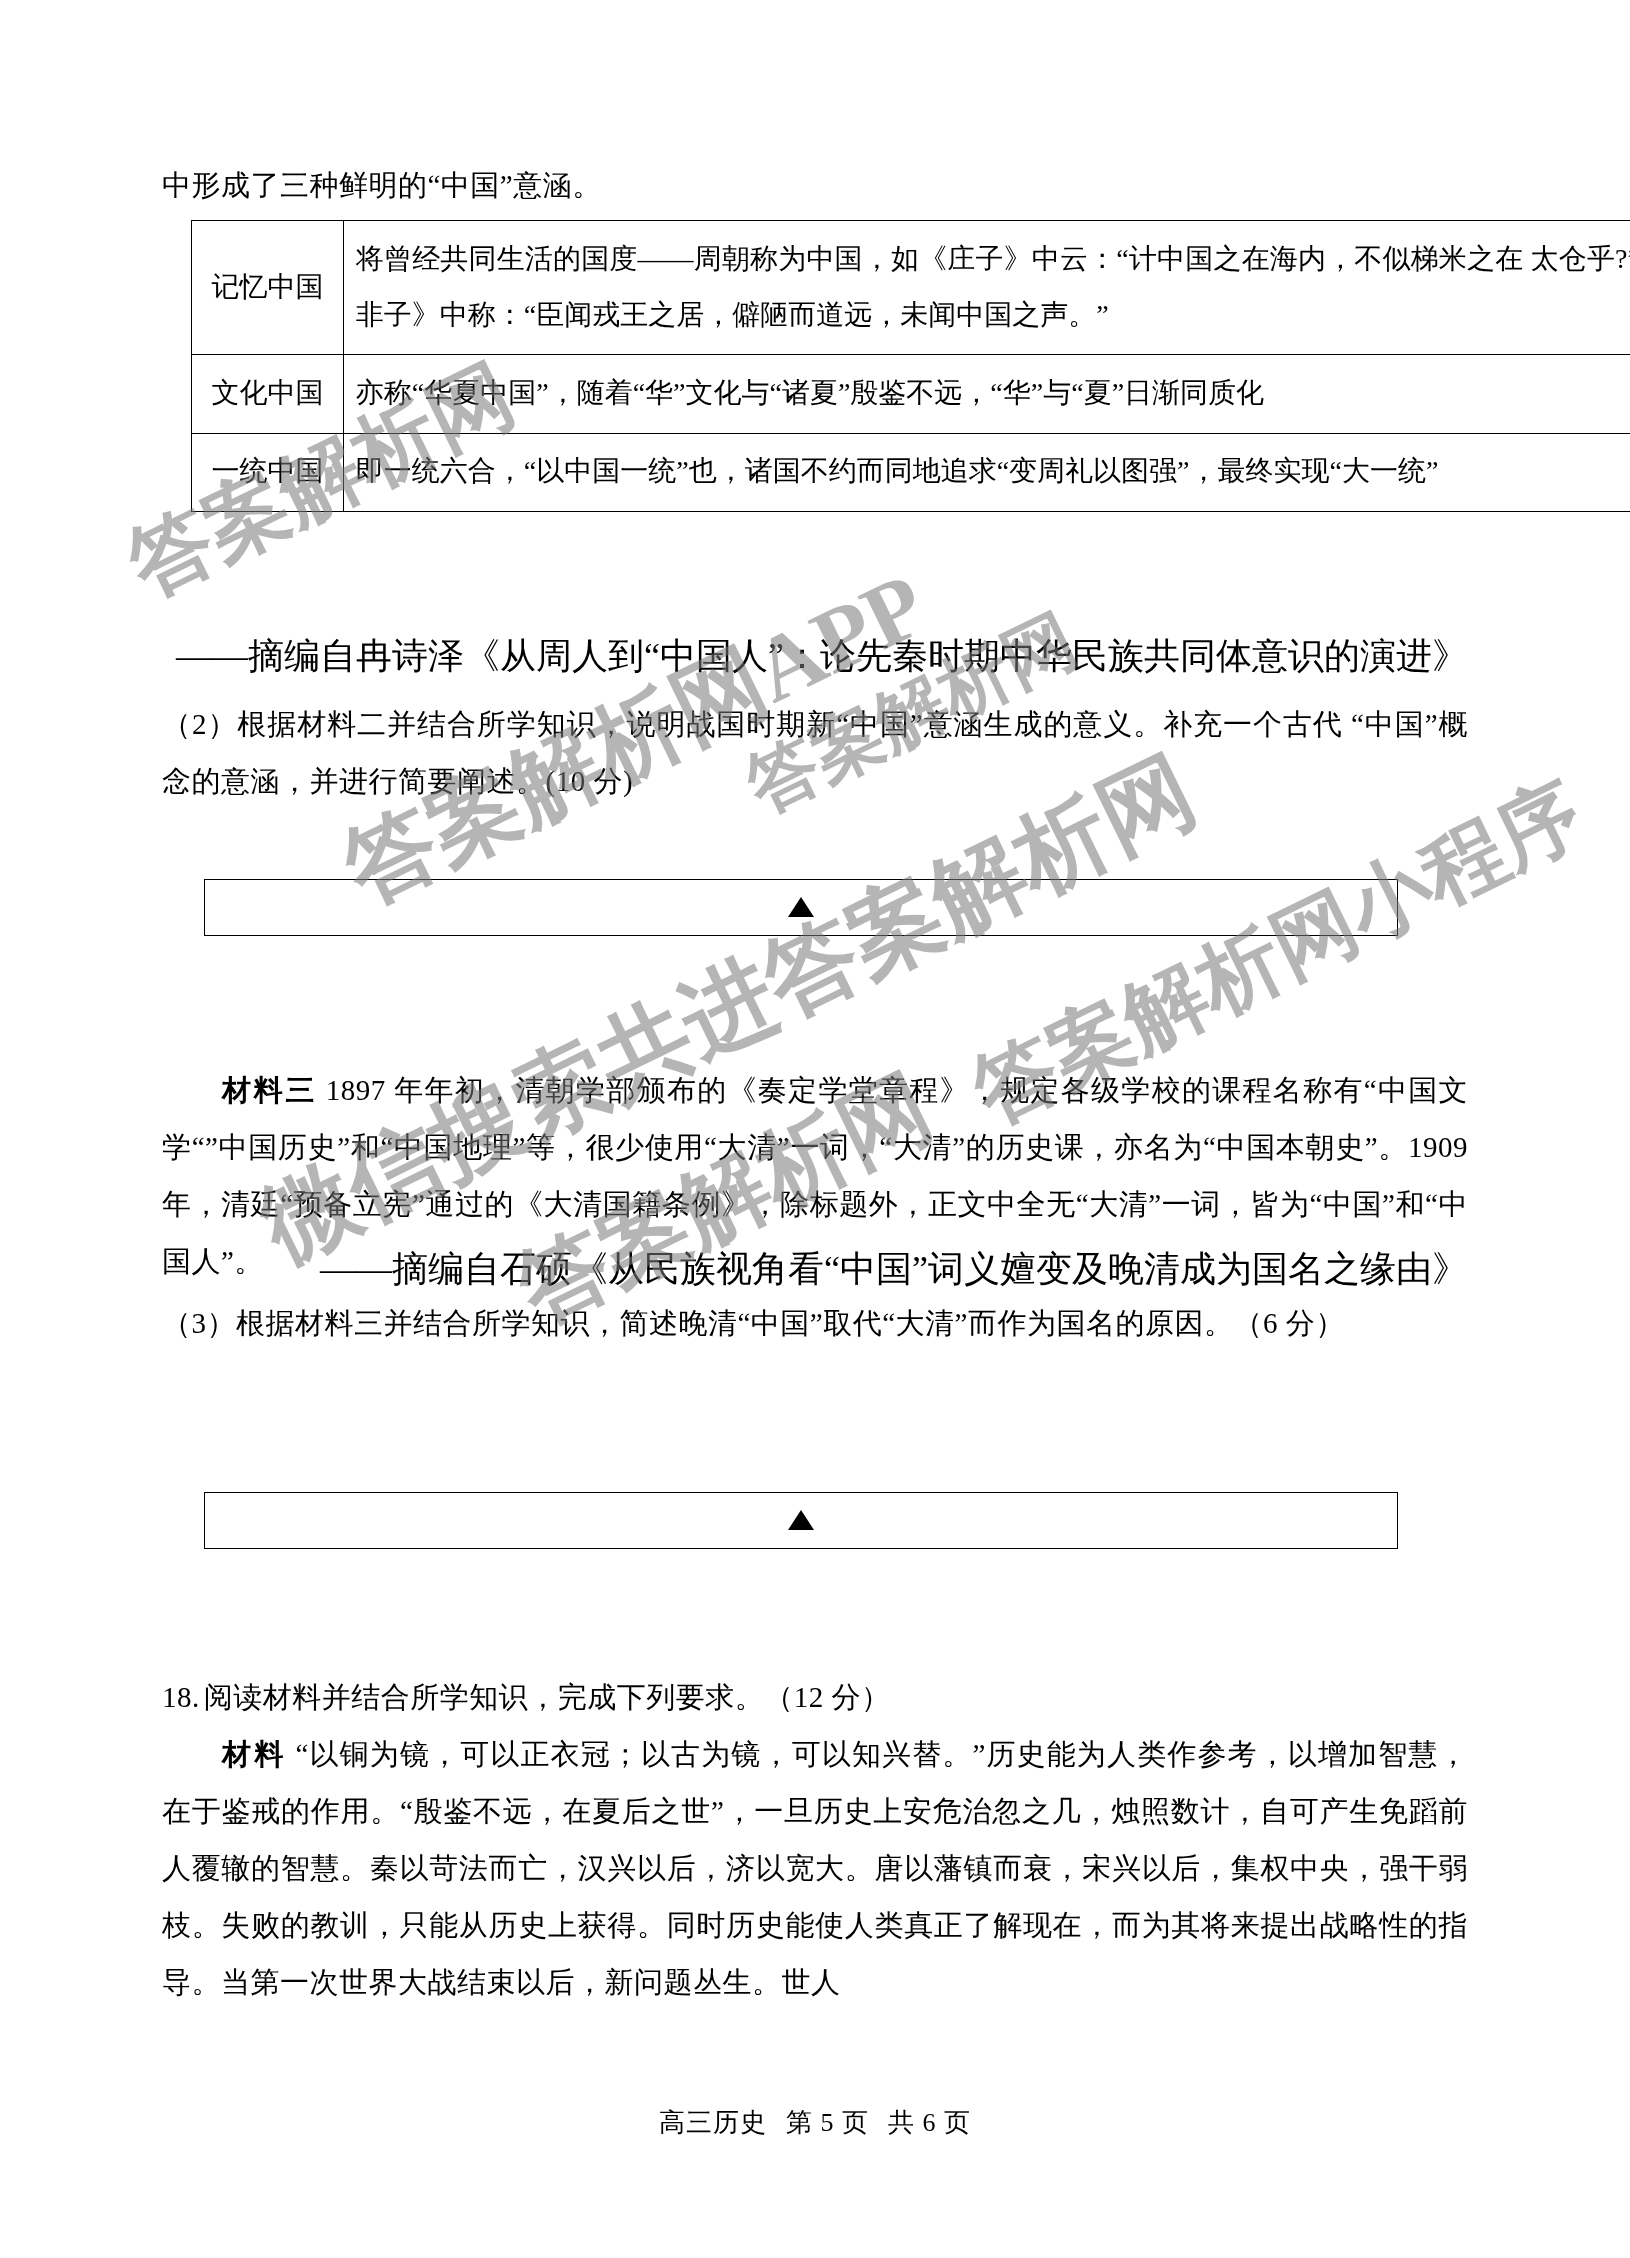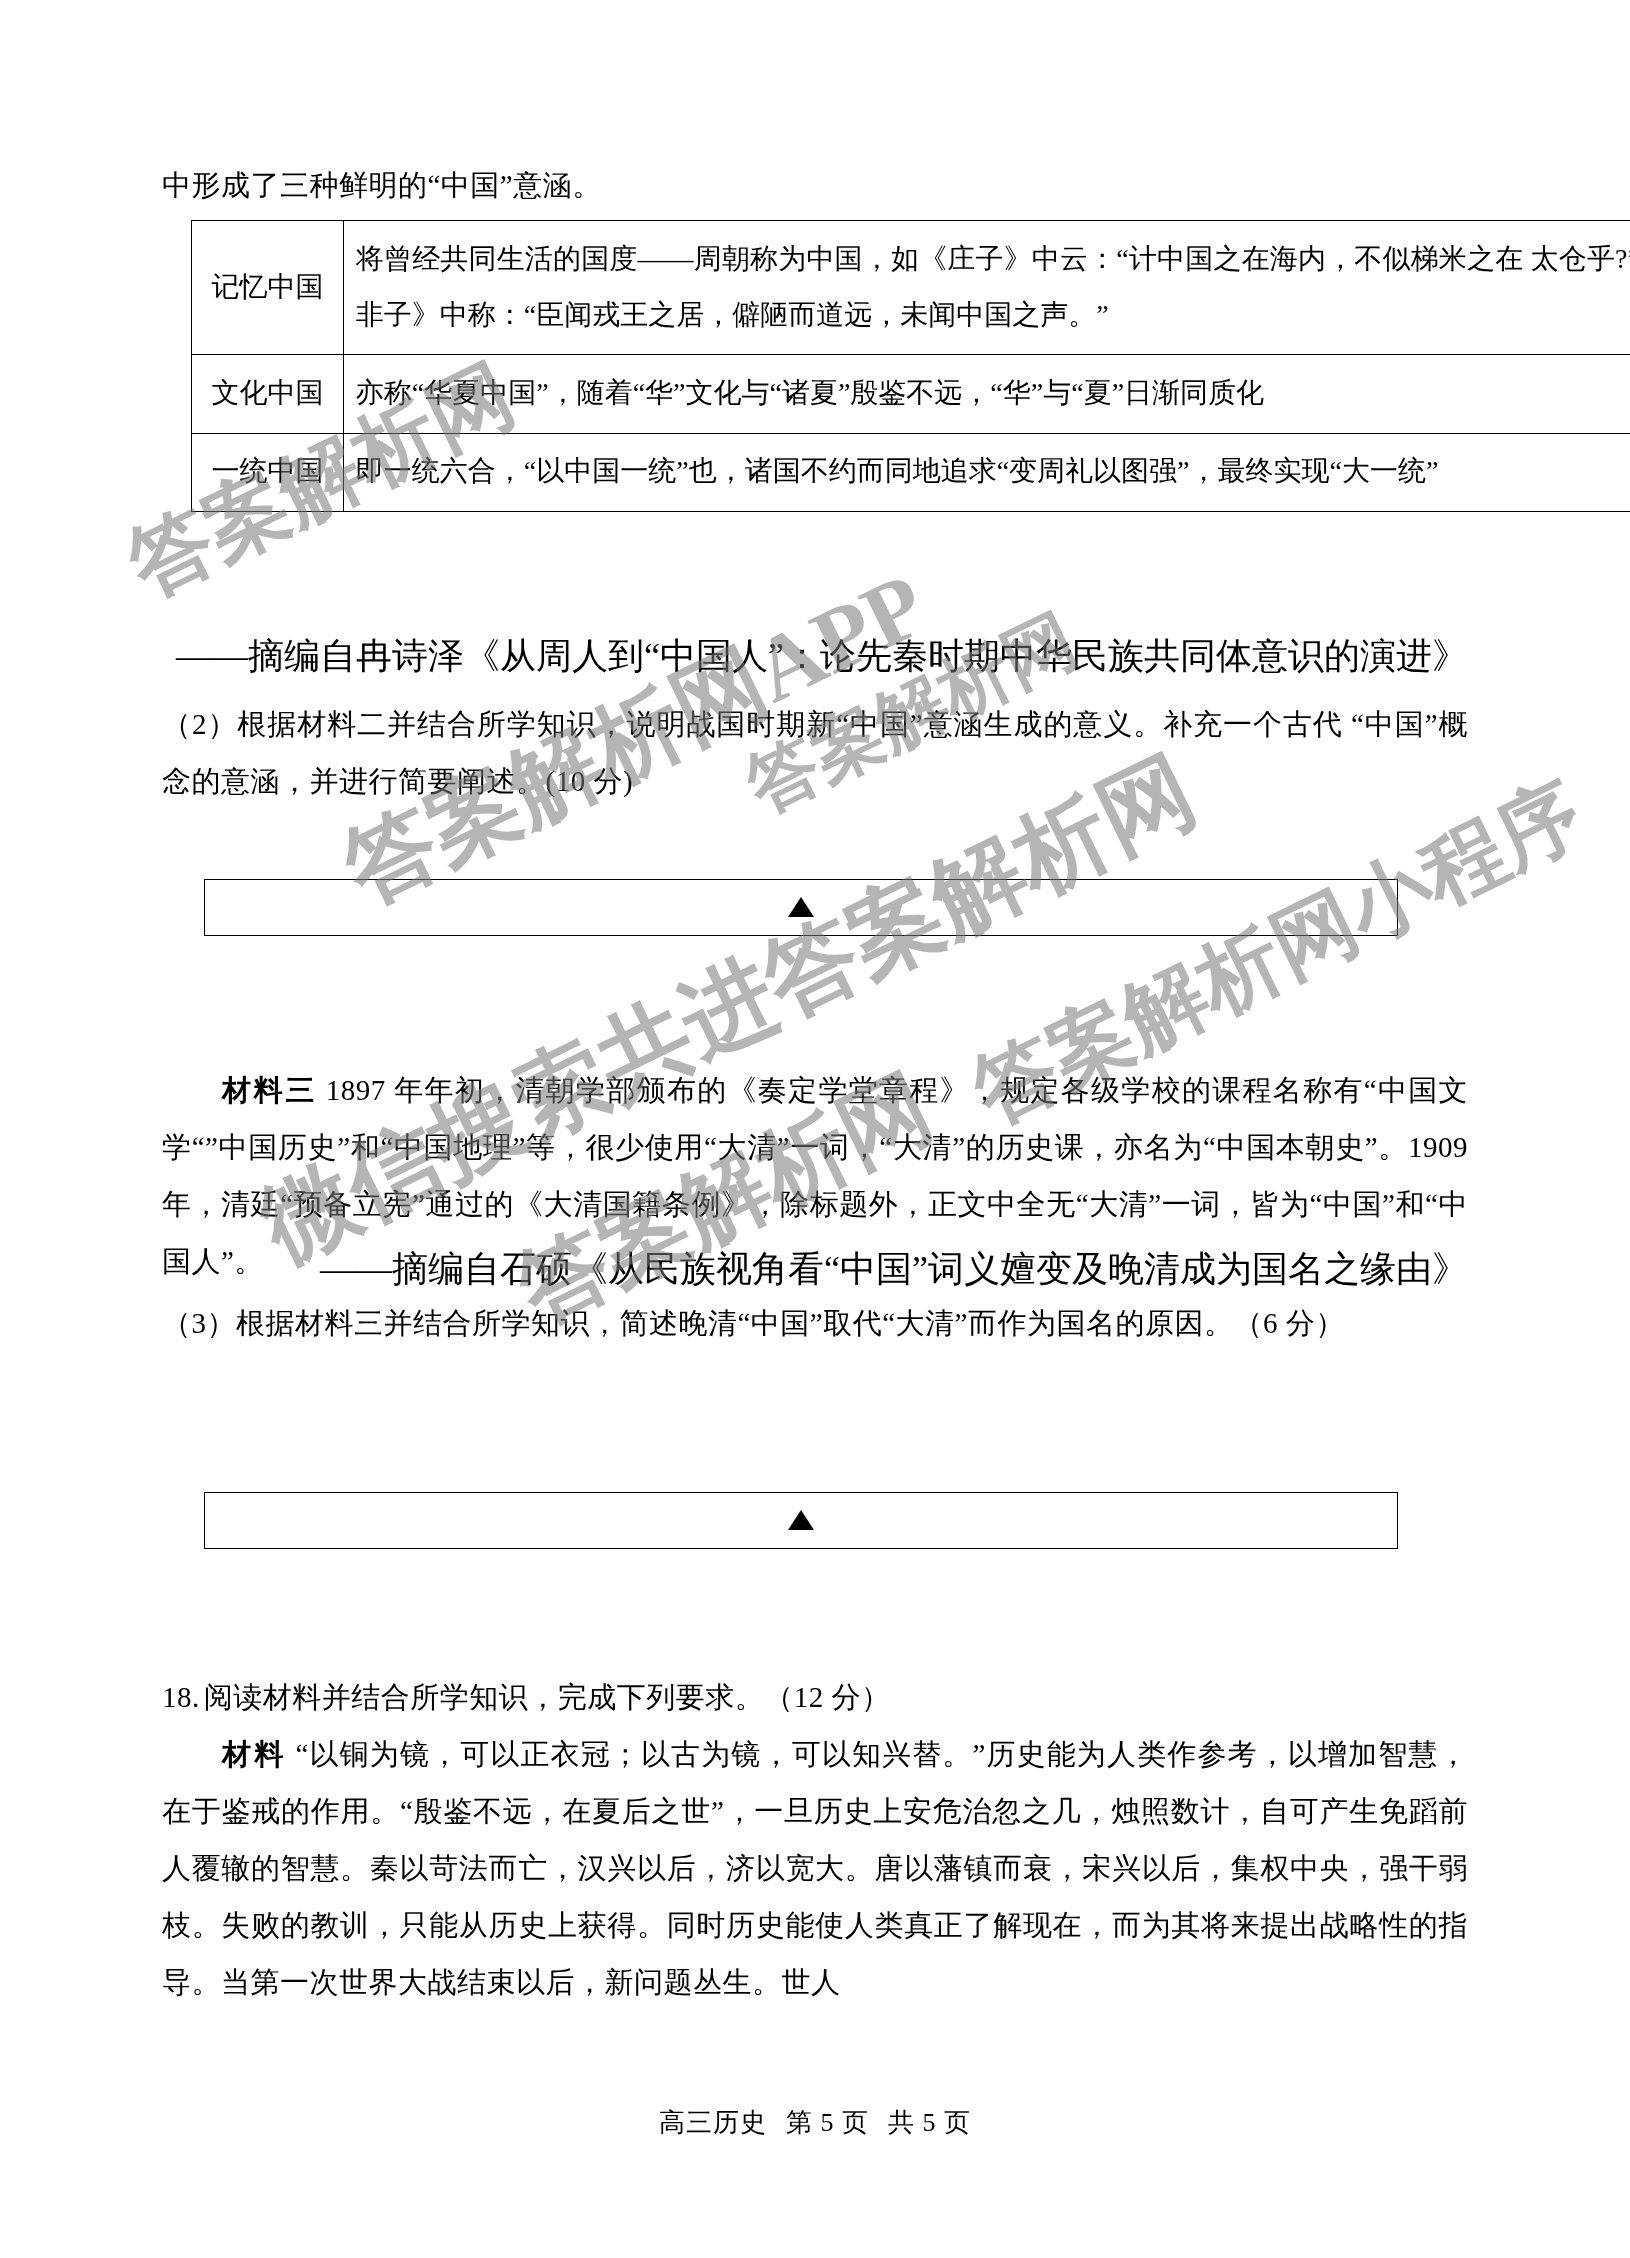--- a/index.html
+++ b/index.html
@@ -200,21 +200,21 @@
       <span class="num">18.</span><span>阅读材料并结合所学知识，完成下列要求。（12 分）</span>
     </p>
     <p class="para q18-body indent2">
       <span class="bold">材料</span>
       <span>“以铜为镜，可以正衣冠；以古为镜，可以知兴替。”历史能为人类作参考，以增加智慧，在于鉴戒的作用。“殷鉴不远，在夏后之世”，一旦历史上安危治忽之几，烛照数计，自可产生免蹈前人覆辙的智慧。秦以苛法而亡，汉兴以后，济以宽大。唐以藩镇而衰，宋兴以后，集权中央，强干弱枝。失败的教训，只能从历史上获得。同时历史能使人类真正了解现在，而为其将来提出战略性的指导。当第一次世界大战结束以后，新问题丛生。世人</span>
     </p>
 
     <div class="footer">
       <span>高三历史</span>
       <span>第 5 页</span>
-      <span>共 5 页</span>
+      <span>共 6 页</span>
     </div>
 
   </div>
 
   <div class="wm" id="wm-1">答案解析网</div>
   <div class="wm" id="wm-2">答案解析网APP</div>
   <div class="wm" id="wm-3">答案解析网</div>
   <div class="wm" id="wm-4">微信搜索共进答案解析网</div>
   <div class="wm" id="wm-5">答案解析网小程序</div>
   <div class="wm" id="wm-6">答案解析网</div>

